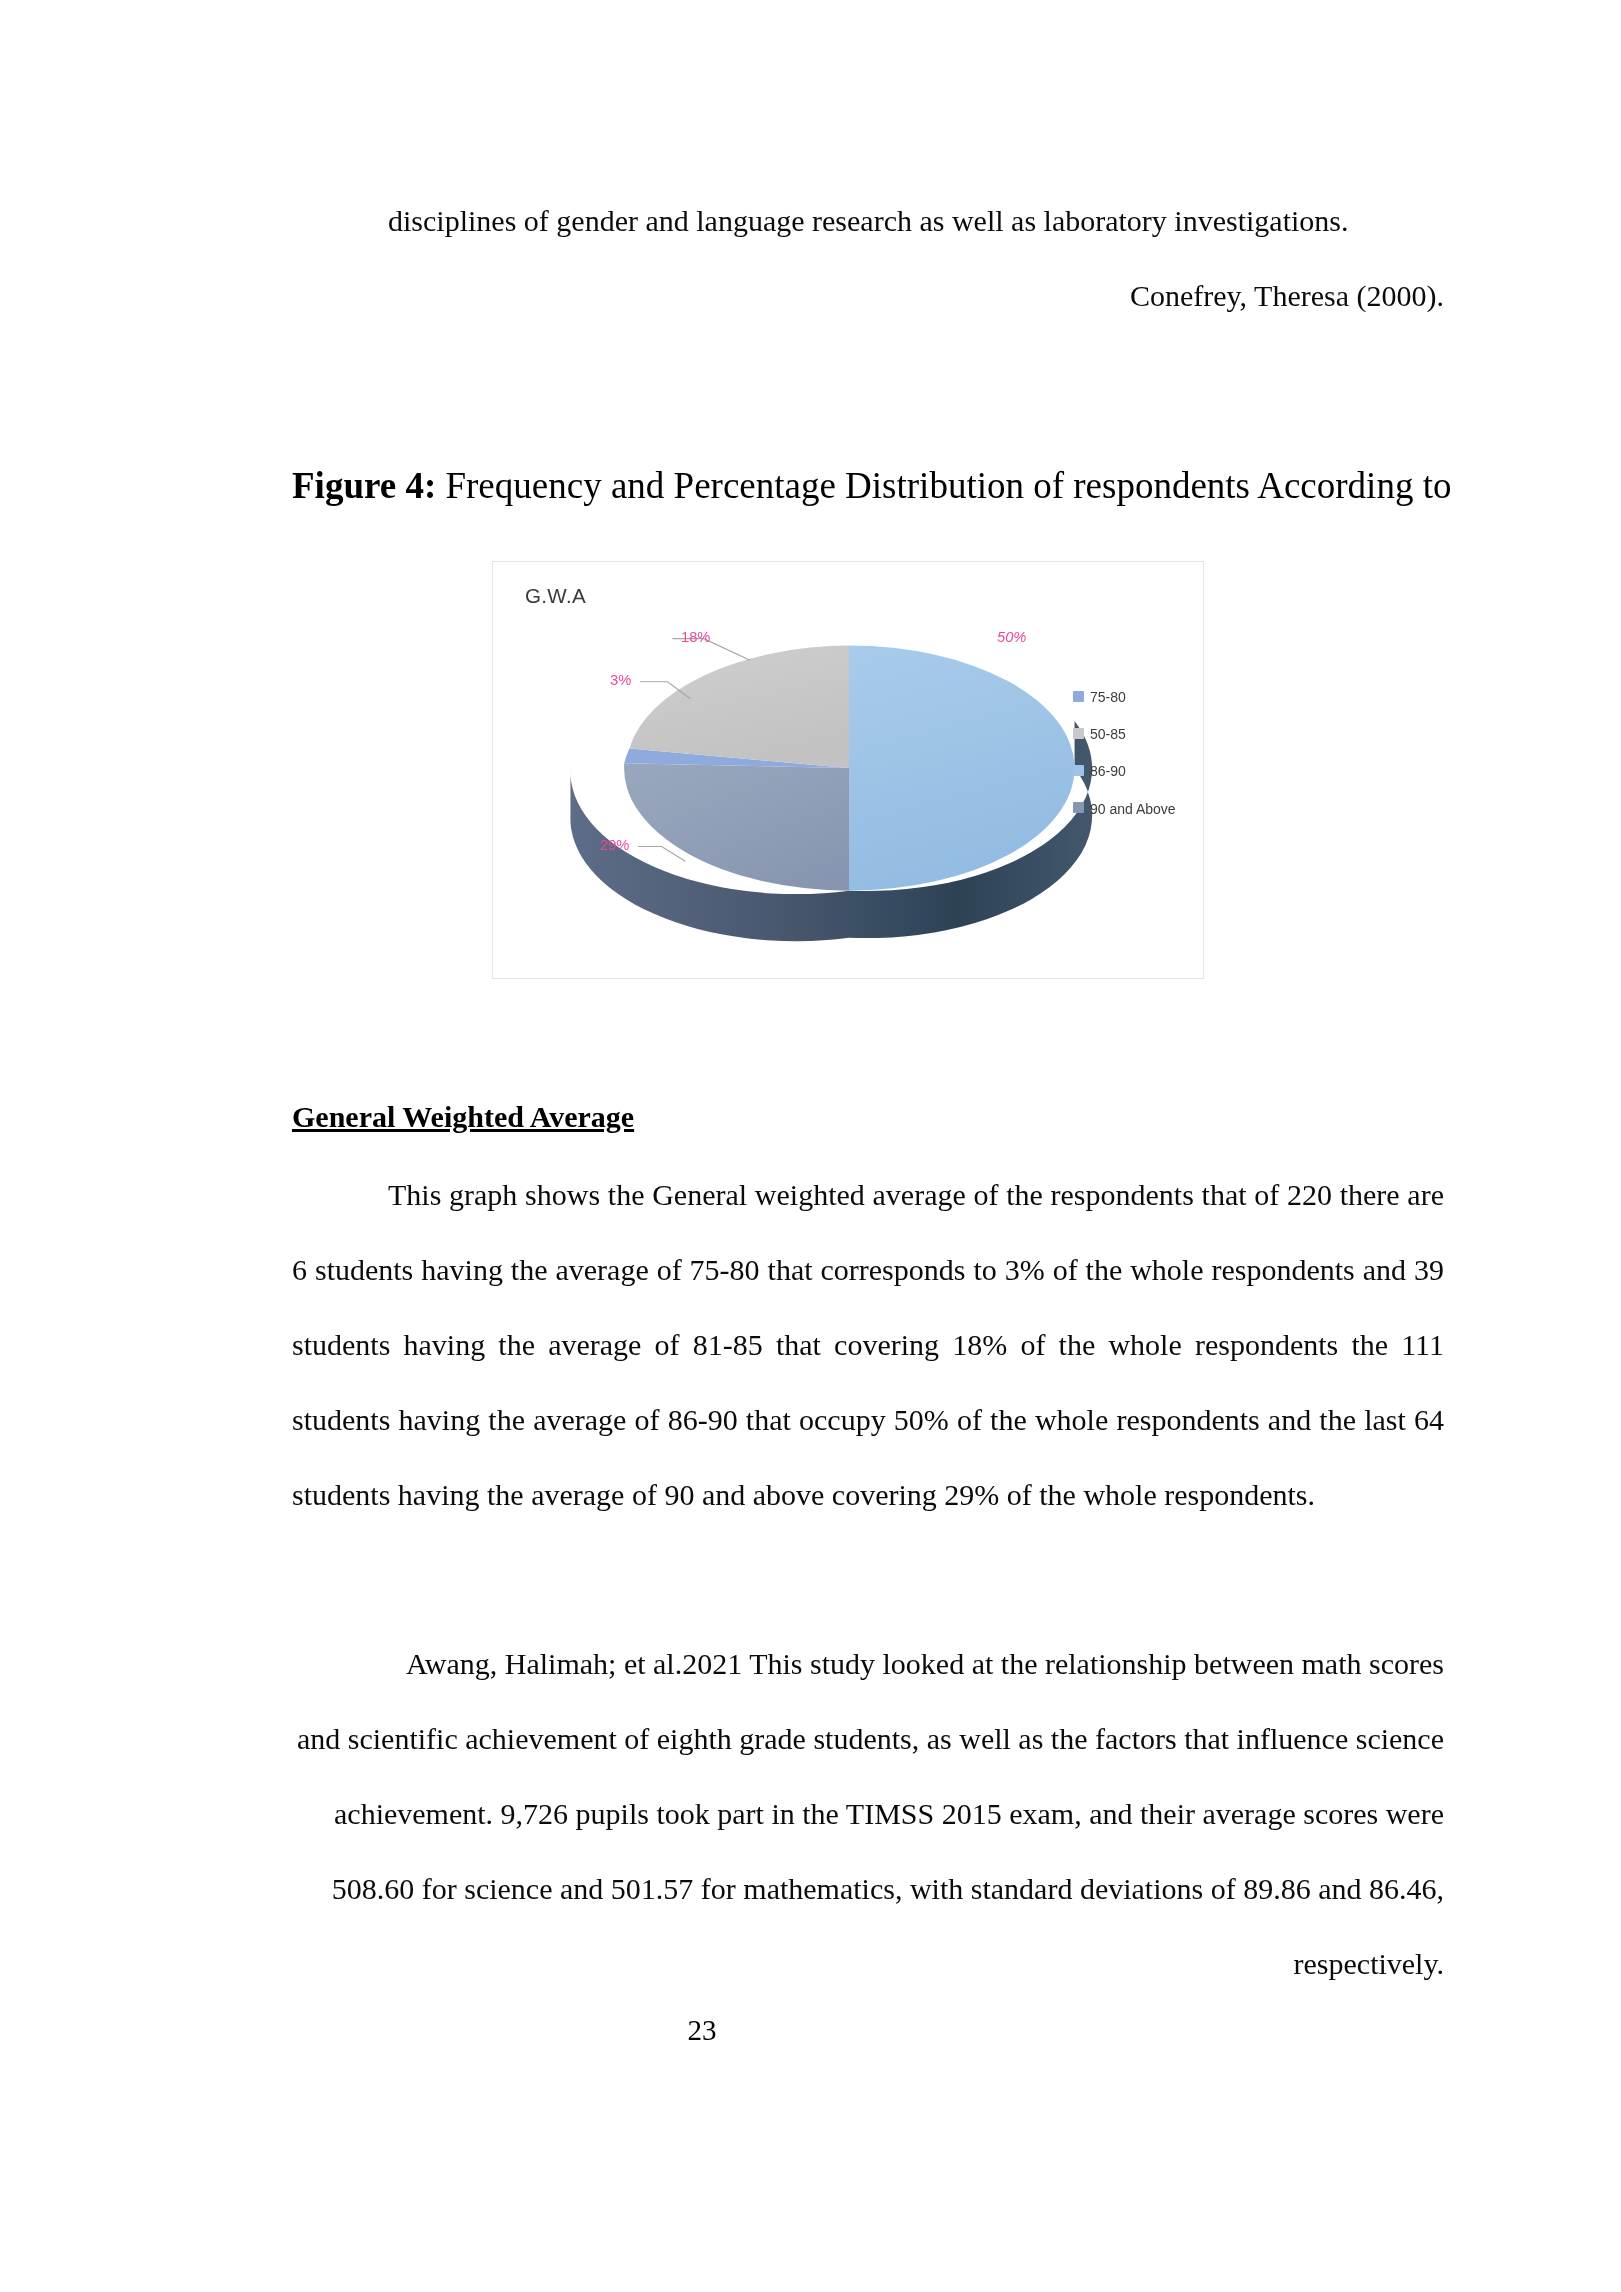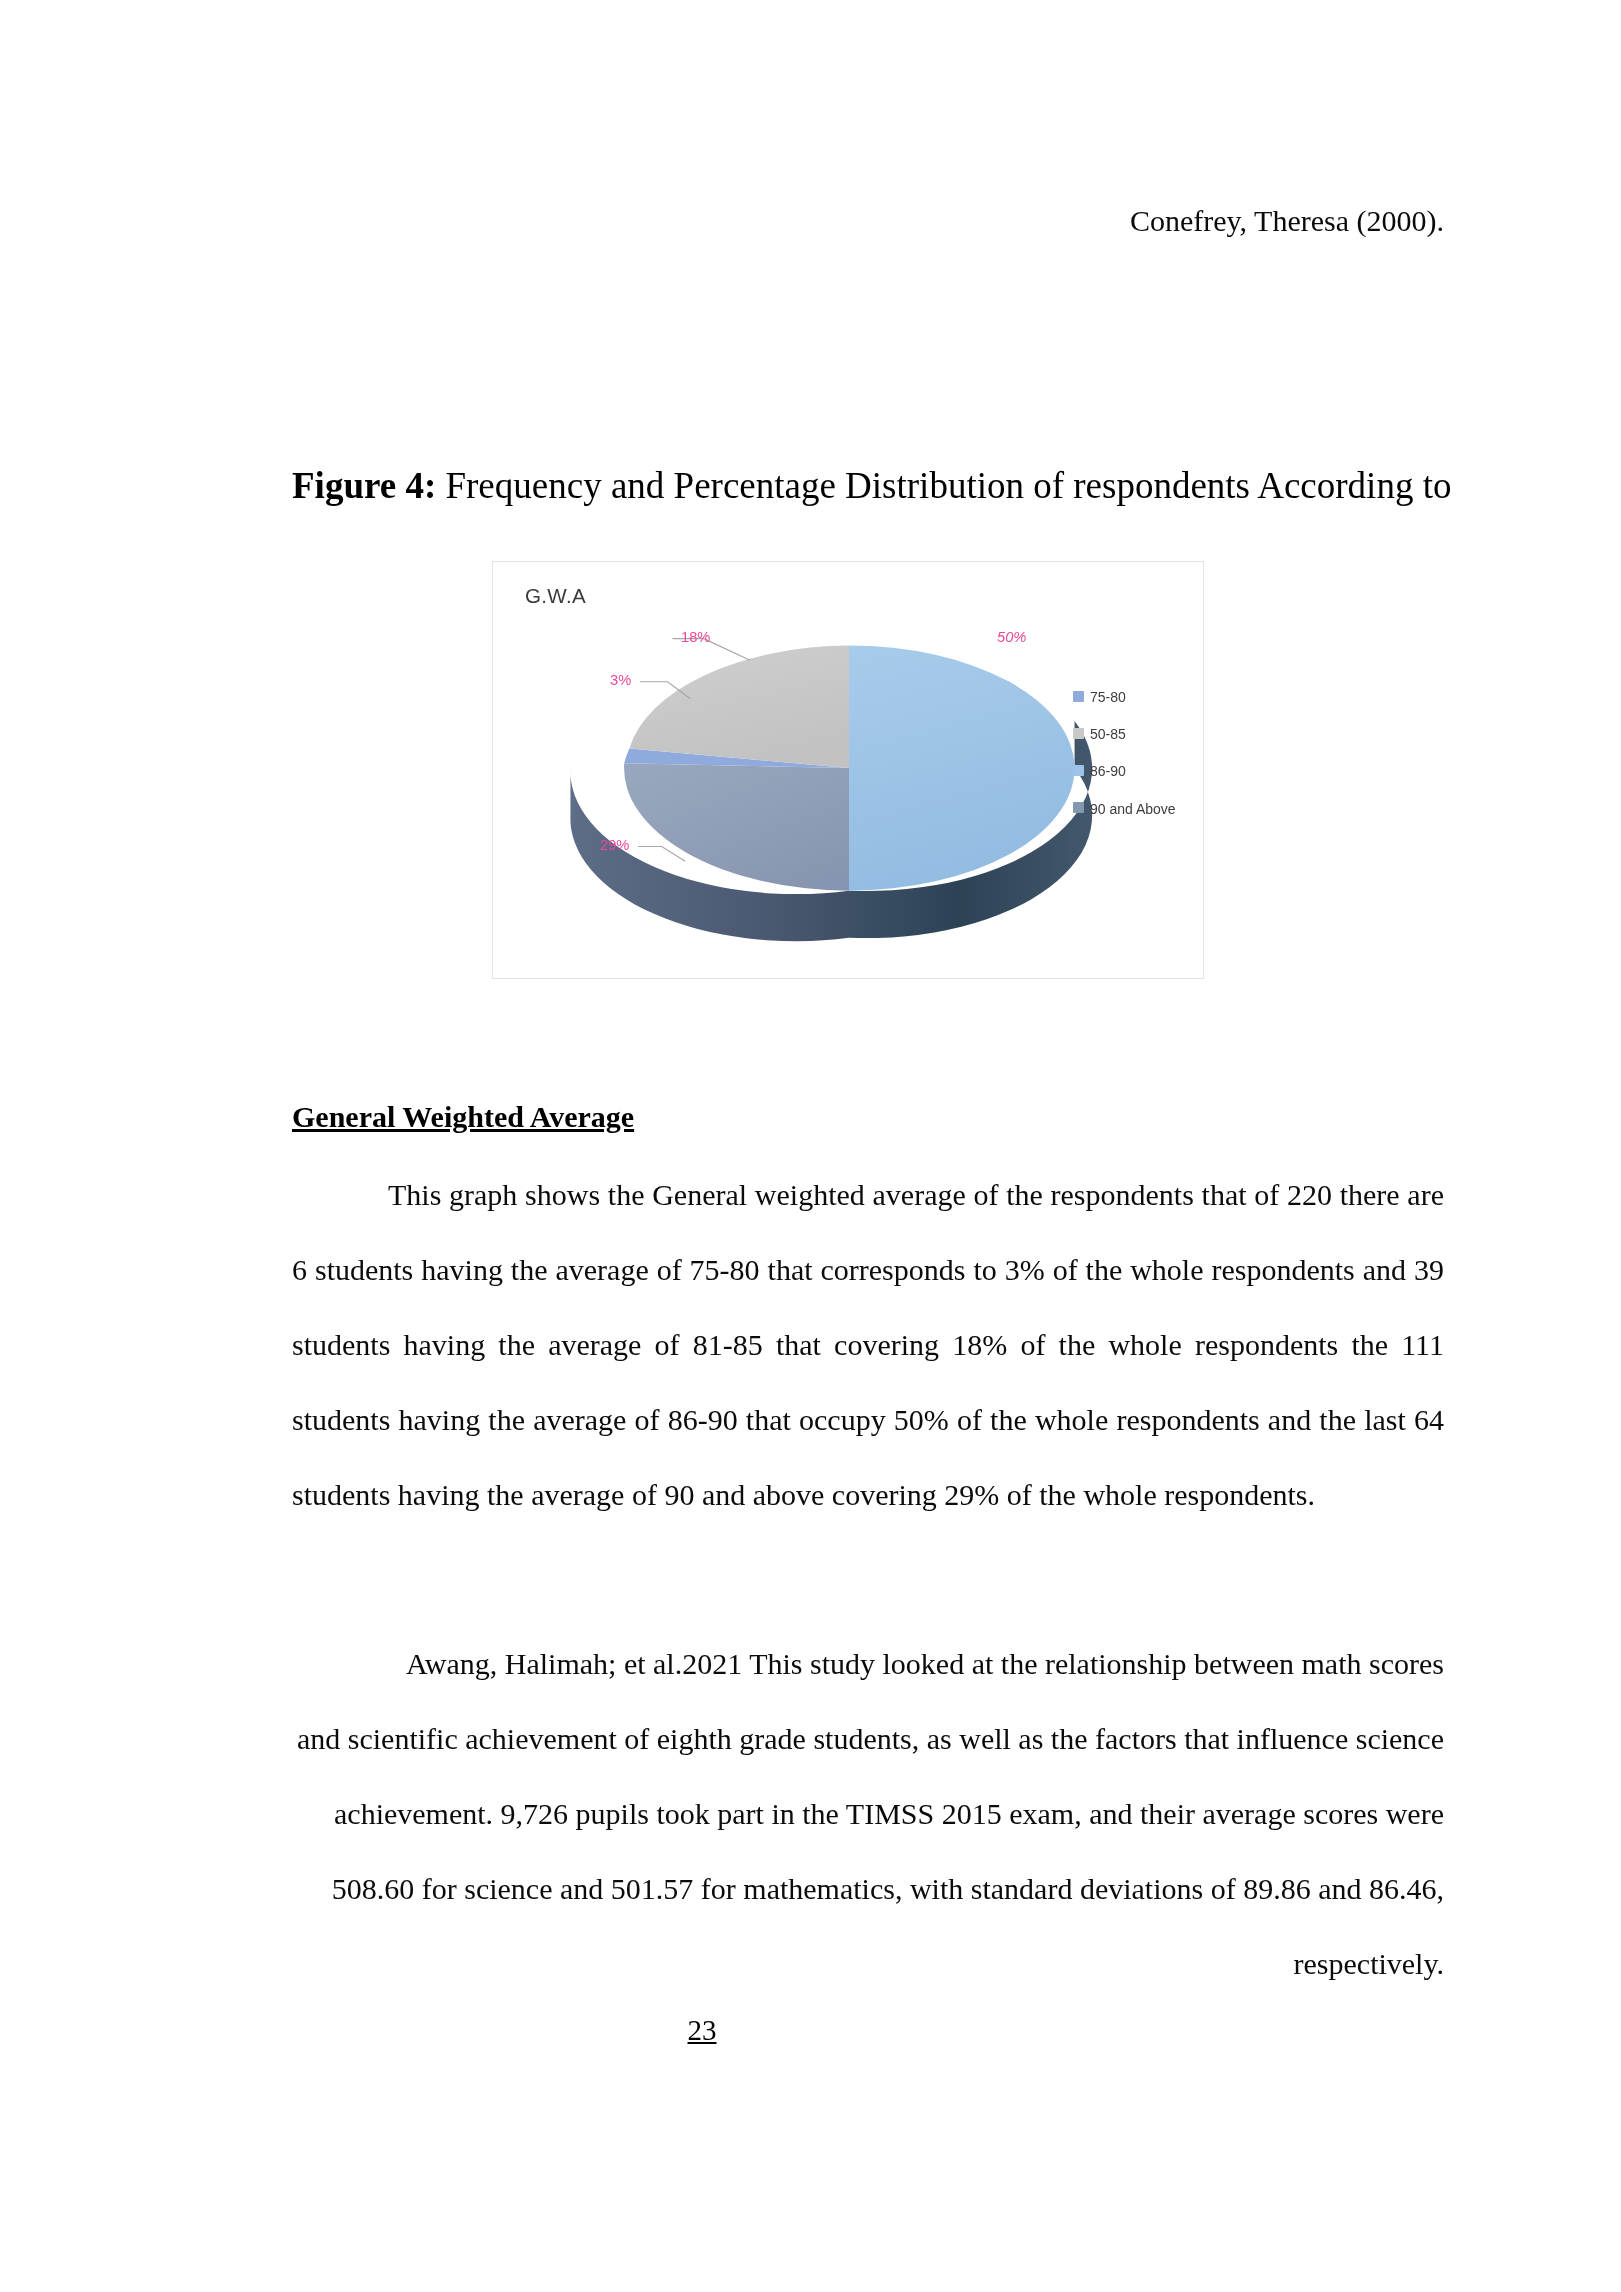--- a/index.html
+++ b/index.html
@@ -142,29 +142,29 @@
   #par-awang p.body-par { line-height: 75px; }
 
   
   #page-number {
     position: absolute;
     left: 0;
     top: 2014px;
     width: 1404px;
     text-align: center;
     font-size: 29px;
-    text-decoration: underline;
   }
 </style>
 </head>
 <body>
 
 <div class="page">
 
   <div id="par-continuation">
+    <p class="body-par"><span class="indent"></span><span>disciplines of gender and language research as well as laboratory investigations.</span></p>
     <p class="body-par nojustify">Conefrey, Theresa (2000).</p>
   </div>
 
   <div id="figure-caption">
     <span class="lbl">Figure 4:</span><span> Frequency and Percentage Distribution of respondents According to</span>
   </div>
 
   <div id="chart-figure">
 
     <div id="chart-title">G.W.A</div>

